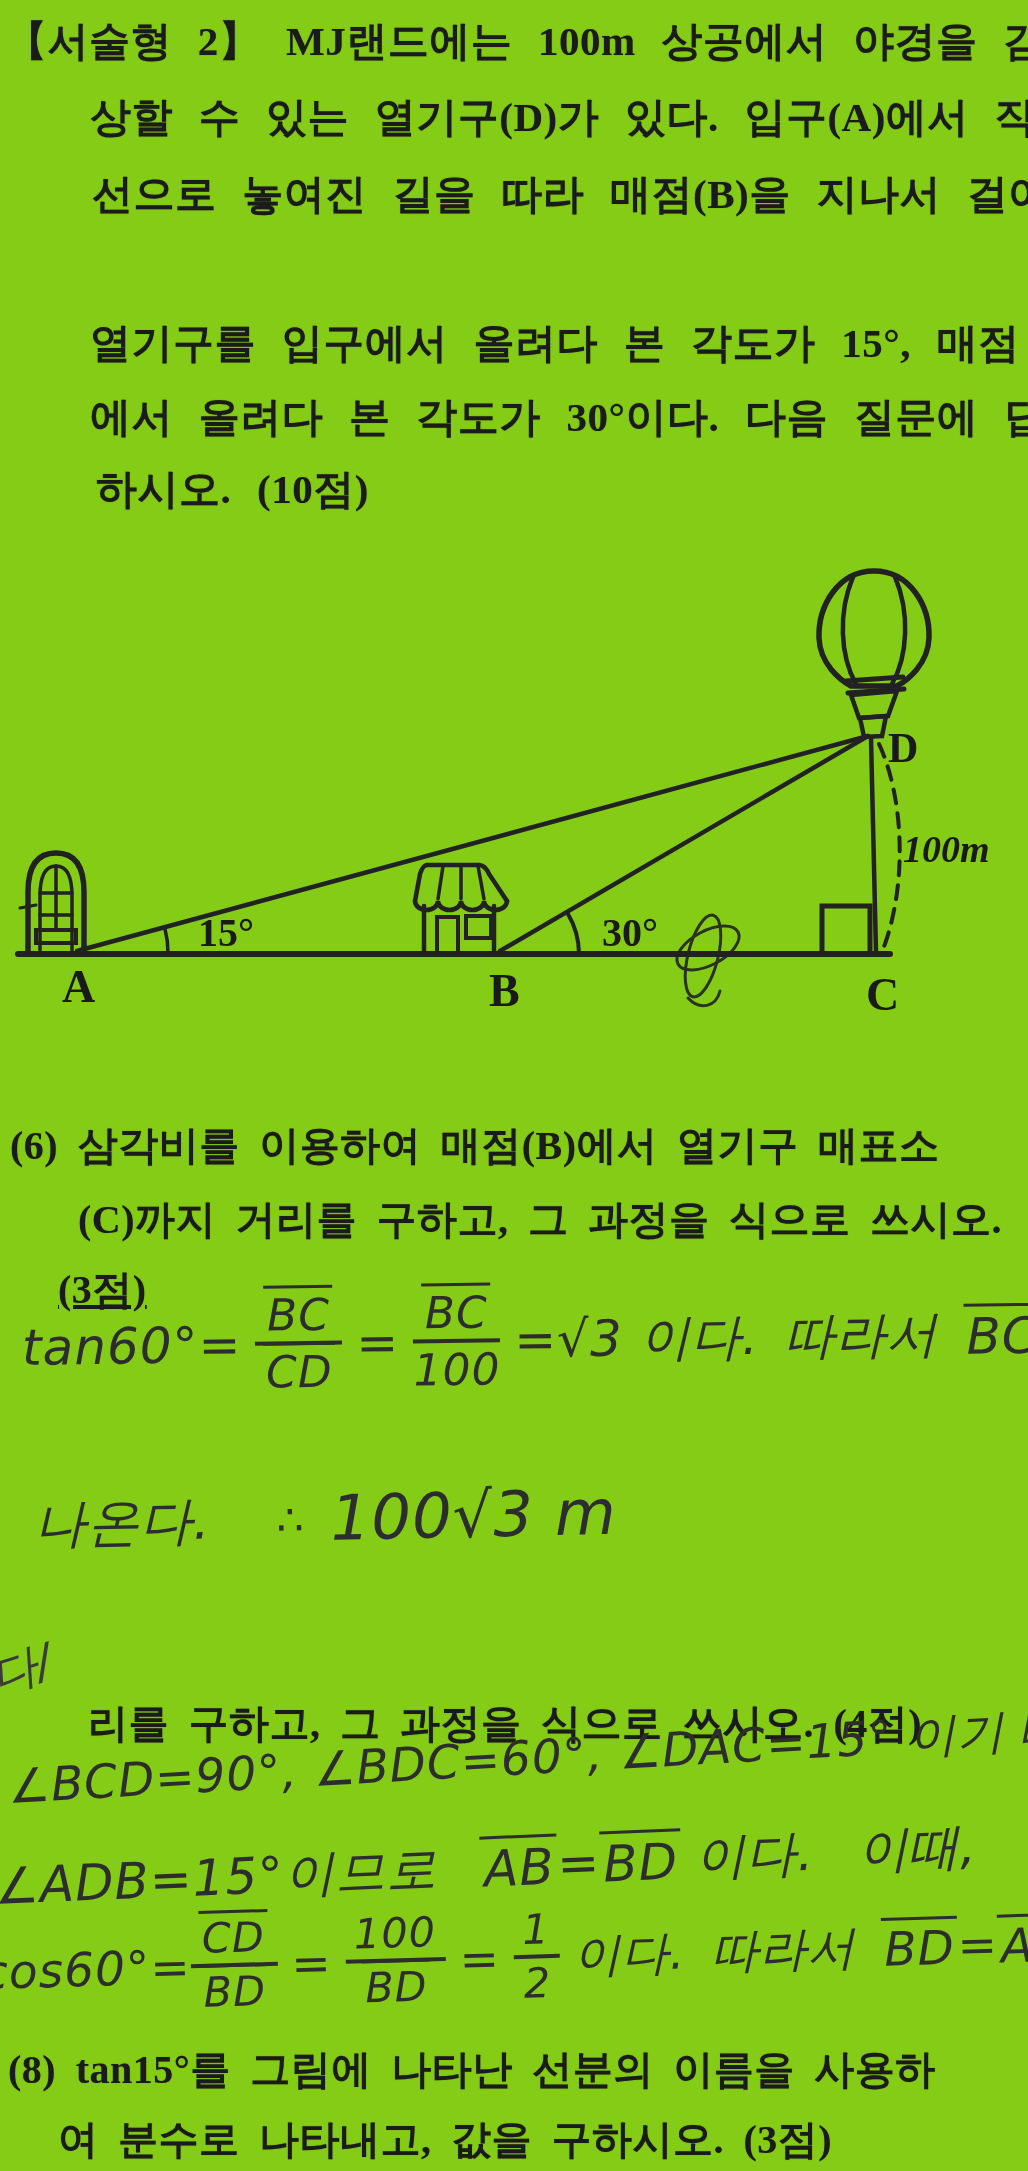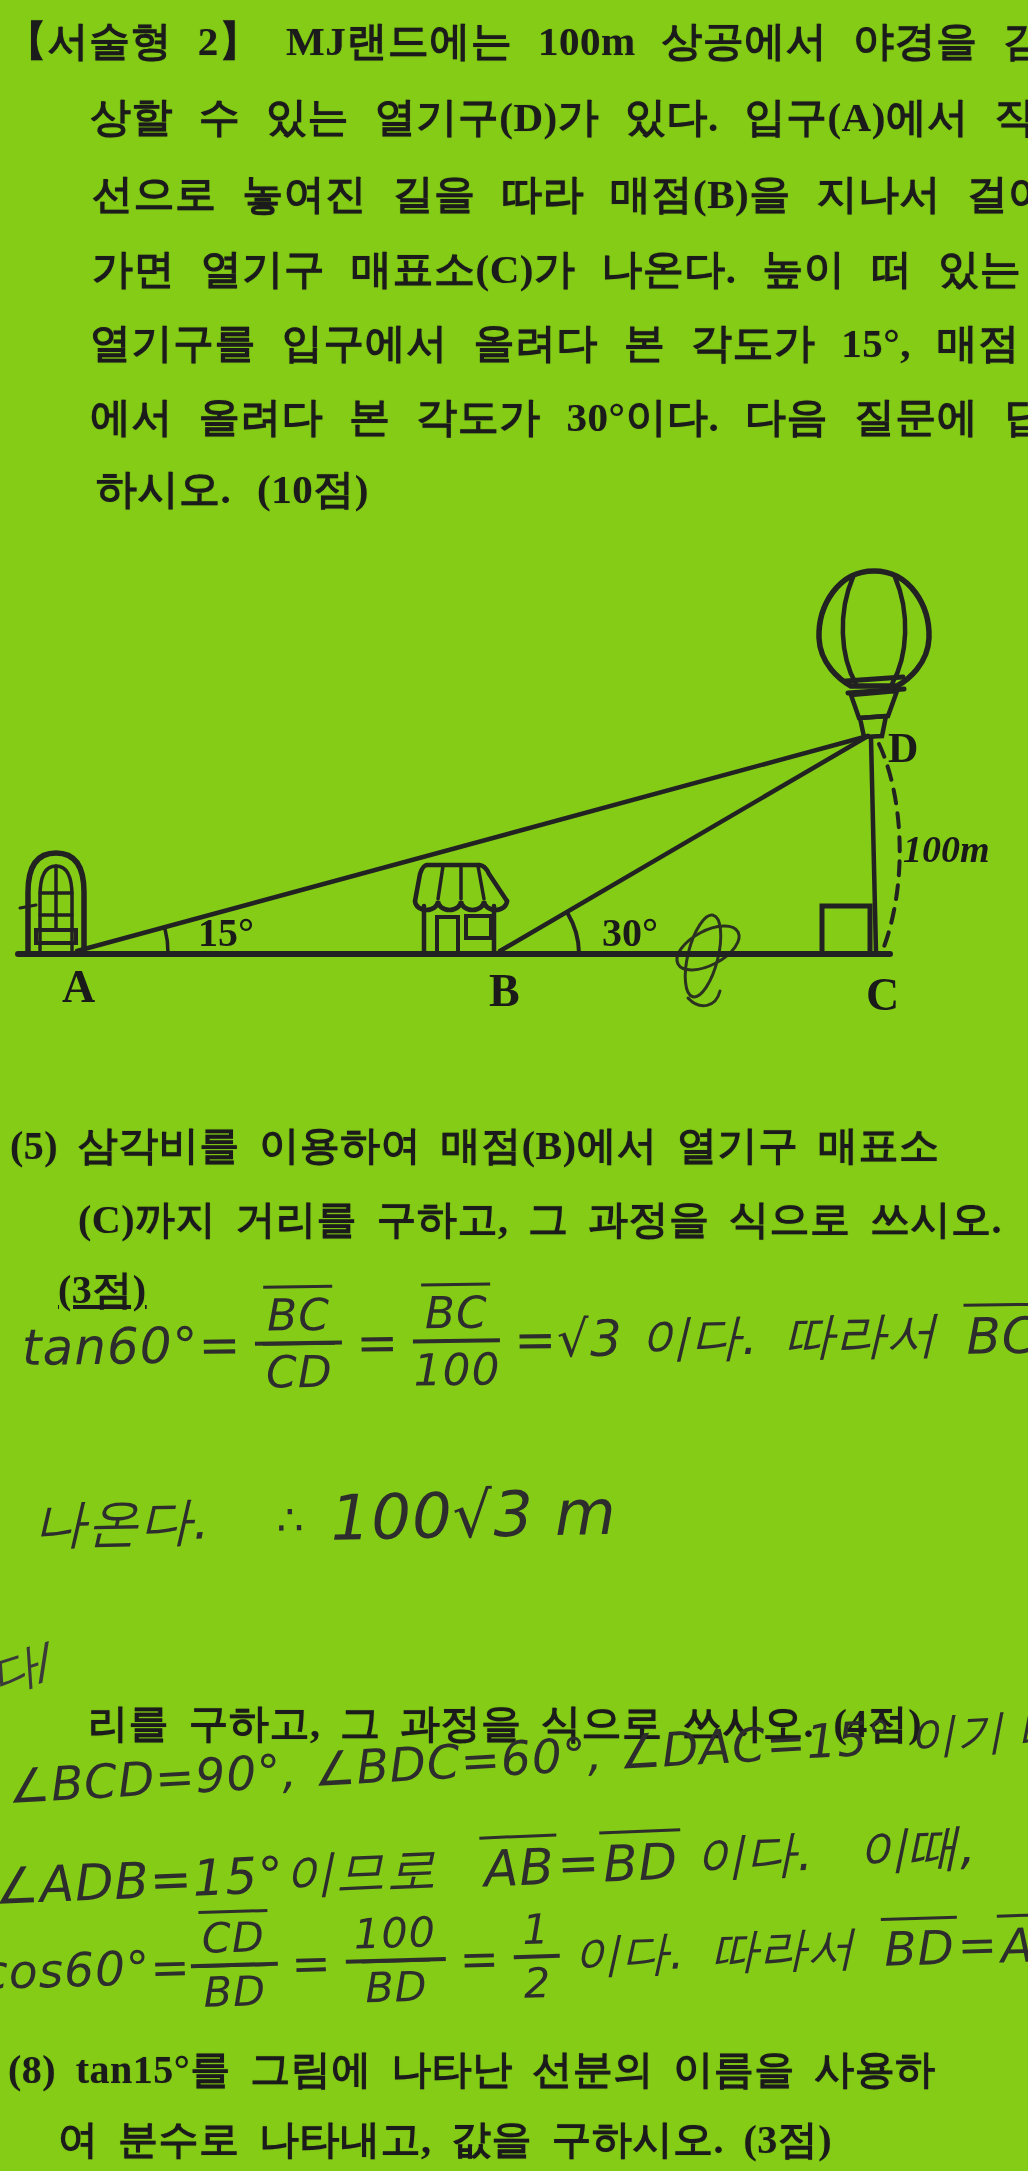--- a/index.html
+++ b/index.html
@@ -64,21 +64,20 @@
   }
 </style>
 </head>
 <body>
 
 <div class="page">
 
   <div class="pline p1">【서술형 2】 MJ랜드에는 100m 상공에서 야경을 감</div>
   <div class="pline p2">상할 수 있는 열기구(D)가 있다. 입구(A)에서 직</div>
   <div class="pline p3">선으로 놓여진 길을 따라 매점(B)을 지나서 걸어</div>
-  <div class="pline p4">가면 열기구 매표소(C)가 나온다. 높이 떠 있는</div>
   <div class="pline p5">열기구를 입구에서 올려다 본 각도가 15°, 매점</div>
   <div class="pline p6">에서 올려다 본 각도가 30°이다. 다음 질문에 답</div>
   <div class="pline p7">하시오. (10점)</div>
 
   <svg class="diagram" viewBox="0 548 1028 475" xmlns="http://www.w3.org/2000/svg">
 
     <line x1="18" y1="954" x2="890" y2="954" stroke-width="6"></line>
 
     <line x1="77" y1="951" x2="868" y2="736" stroke-width="4.5"></line>
     <line x1="500" y1="951" x2="868" y2="736" stroke-width="4.5"></line>
@@ -131,21 +130,21 @@
 
     <text class="vlabel" x="62" y="1002">A</text>
     <text class="vlabel" x="489" y="1006">B</text>
     <text class="vlabel" x="866" y="1010">C</text>
     <text class="vlabel-d" x="888" y="762">D</text>
     <text class="dimlabel" x="903" y="862">100m</text>
     <text class="anglabel" x="198" y="946">15°</text>
     <text class="anglabel" x="602" y="946">30°</text>
   </svg>
 
-  <div class="qline q1a">(5) 삼각비를 이용하여 매점(B)에서 열기구 매표소</div>
+  <div class="qline q1a">(6) 삼각비를 이용하여 매점(B)에서 열기구 매표소</div>
   <div class="qline q1b">(C)까지 거리를 구하고, 그 과정을 식으로 쓰시오.</div>
   <div class="qline q1c">(3점)</div>
 
   <div class="hw hw1a">
     <span class="tok">tan60°=</span>
     <span class="frac fsm ml1">
       <span class="fn"><span class="ol">BC</span></span>
       <span class="fd"><span class="ol">CD</span></span>
     </span>
     <span class="tok ml1">=</span>

